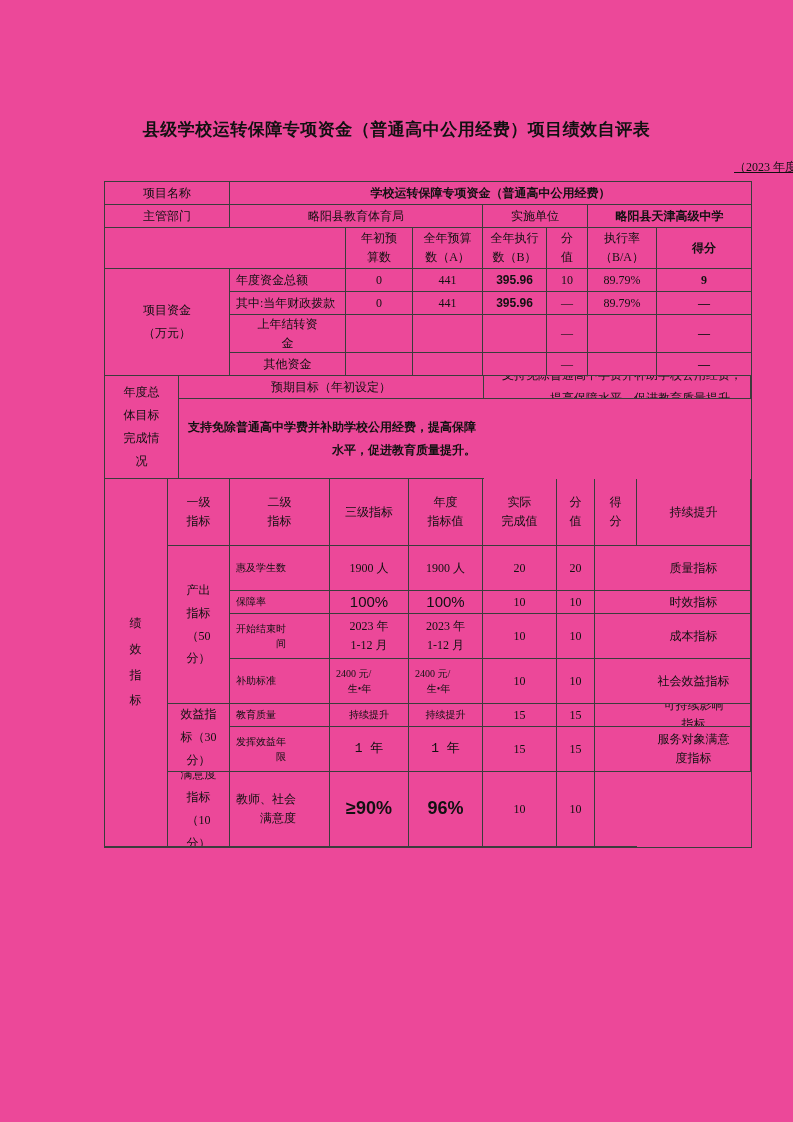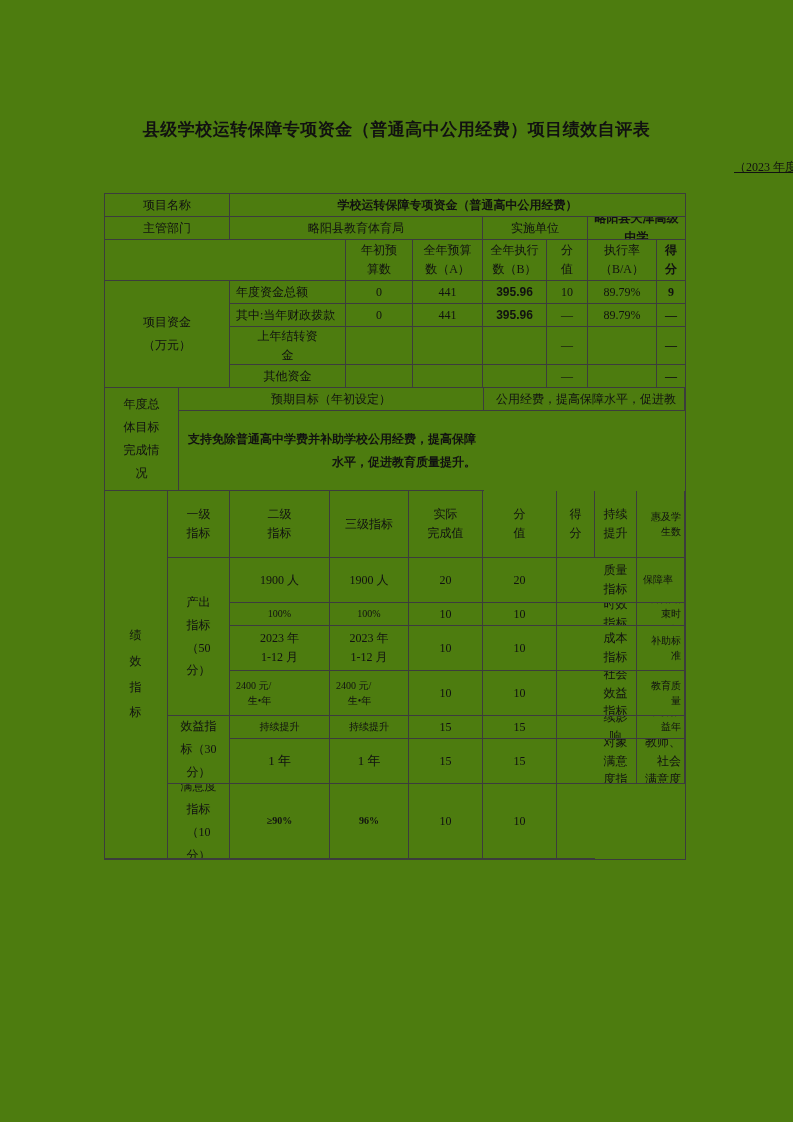--- a/index.html
+++ b/index.html
@@ -1,32 +1,32 @@
 <!DOCTYPE html>
 <html><head>
 <meta charset="utf-8">
 <style>
   html,body { margin:0; padding:0; background:#ffffff; }
   .page {
-    position:relative; width:793px; height:1122px; background:#4d7c0f;
+    position:relative; width:793px; height:1122px; background:#ec4899;
     font-family:"Liberation Serif", serif; color:#111;
     overflow:hidden;
   }
   .title {
     position:absolute; top:118px; left:0; width:100%;
     text-align:center; font-family:"Liberation Sans", sans-serif;
     font-weight:bold; font-size:17px; letter-spacing:0.5px;
   }
   .subtitle {
     position:absolute; top:159px; left:16px; width:100%;
     text-align:right; font-size:12px;text-decoration:underline;
   }
   .tbl {
-    position:absolute; left:104px; top:181px; width:582px;
-    border:1px solid #3c3c3c; box-sizing:border-box;margin-top:12px;
+    position:absolute; left:104px; top:181px; width:648px;
+    border:1px solid #3c3c3c; box-sizing:border-box;
   }
   .sec { display:grid; grid-auto-flow:row; }
   #sec1 { grid-template-columns:125px 1fr; grid-template-rows:23px; }
   #sec2 { grid-template-columns:125px 253px 105px 1fr; grid-template-rows:23px; }
   #sec3 { grid-template-columns:125px 116px 67px 70px 64px 41px 69px 1fr;
           grid-template-rows:41px 23px 23px 38px 23px; }
   #sec4 { grid-template-columns:74px 305px 1fr; grid-template-rows:23px 80px; }
   #sec5 { grid-template-columns:63px 62px 100px 79px 74px 74px 38px 42px 1fr;
           grid-template-rows:67px 45px 23px 45px 45px 23px 45px 75px; }
   #sec6 { grid-template-columns:452px 38px 42px 1fr; grid-template-rows:23px; }
@@ -34,23 +34,23 @@
     border-right:1px solid #3c3c3c; border-bottom:1px solid #3c3c3c;
     box-sizing:border-box; display:flex; align-items:center; justify-content:center;
     text-align:center; font-size:12px; line-height:1.55; padding:1px 3px;
     white-space:pre-line; overflow:hidden;
   }
   .nr { border-right:none;font-weight:bold; }
   .nb { border-bottom:none; }
   .left { justify-content:flex-start; text-align:right; padding-left:6px; }
   .k { font-size:10px; }                                   
   .bnum { font-family:"Liberation Sans", sans-serif; font-weight:bold; }
-  .b13 { font-family:Liberation Serif, serif; font-weight:bold; font-size:10px; }
-  .snum { font-family:Liberation Serif, serif; font-size:10px; }
-  .big { font-size:13px; font-family:Liberation Serif, serif; }
+  .b13 { font-family:Liberation Sans, sans-serif; font-weight:bold; font-size:18px; }
+  .snum { font-family:Liberation Sans, sans-serif; font-size:15px; }
+  .big { font-size:13px; font-family:Liberation Mono, monospace; }
   .tall { line-height:1.9; }
   .vlabel { line-height:2.15; letter-spacing:1px; }
   
   .fund-empty { grid-column:1/3; grid-row:1/2; }
   .fund-label { grid-column:1/2; grid-row:2/6; }
   .perf-label { grid-column:1/2; grid-row:1/9; }
   .grp-output { grid-column:2/3; grid-row:2/6; }
   .grp-benefit { grid-column:2/3; grid-row:6/8; }
   .grp-satisf { grid-column:2/3; grid-row:8/9; }
 </style>
@@ -141,20 +141,22 @@
       <div class="c perf-label vlabel">绩
 效
 指
 标</div>
 
       <div class="c">一级
 指标</div>
       <div class="c">二级
 指标</div>
       <div class="c">三级指标</div>
+      <div class="c">年度
+指标值</div>
       <div class="c">实际
 完成值</div>
       <div class="c">分
 值</div>
       <div class="c">得
 分</div>
 
       <div class="c grp-output tall">产出
 指标
 （50

